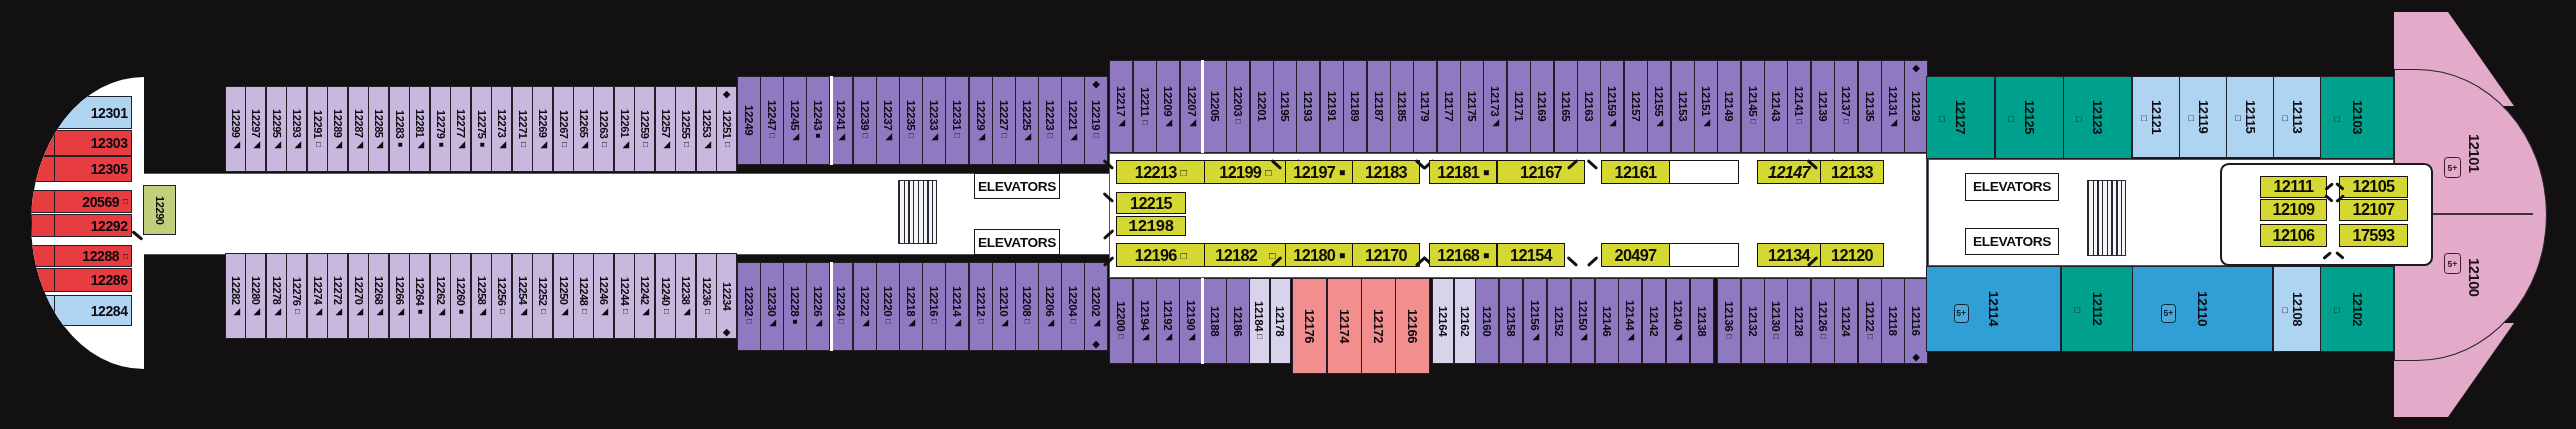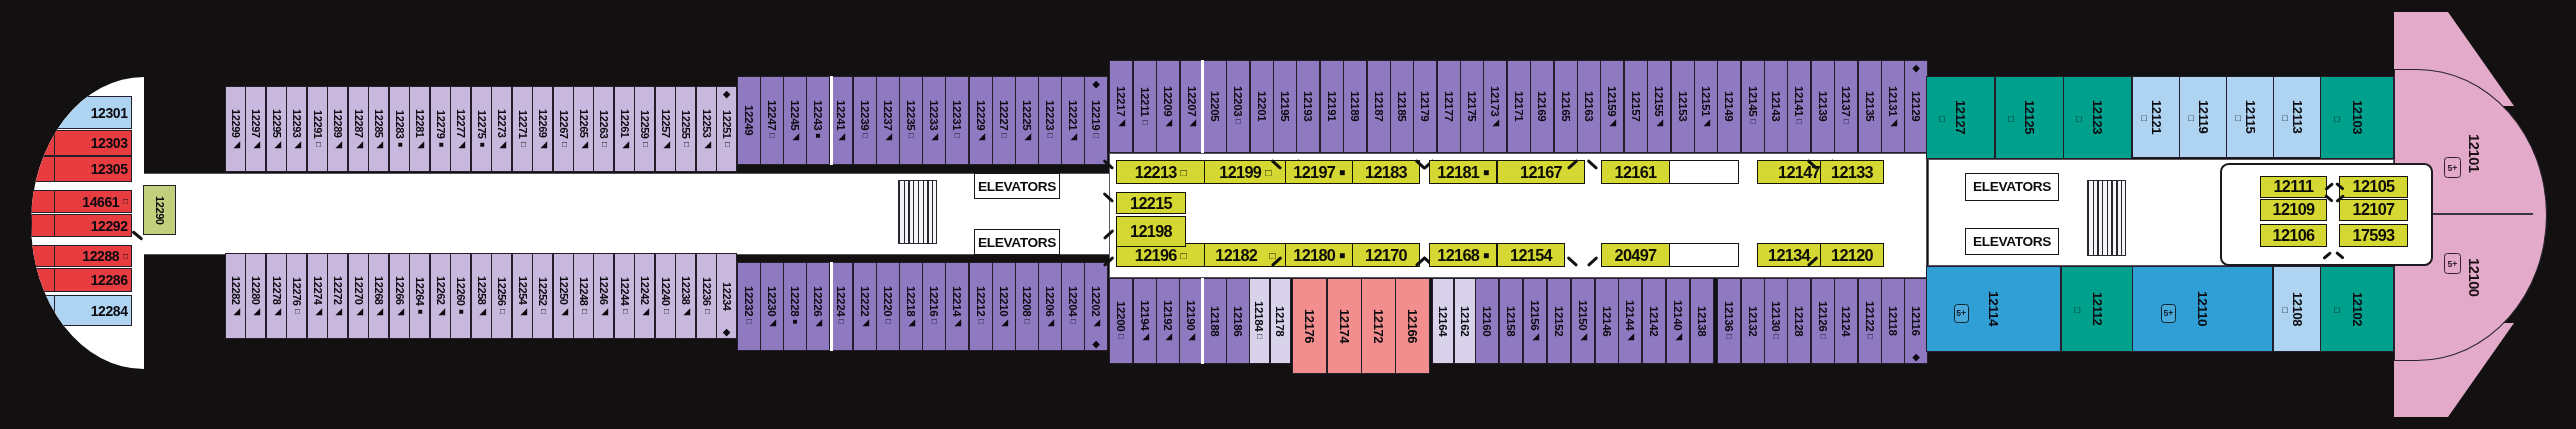--- a/index.html
+++ b/index.html
@@ -72,21 +72,21 @@
       </div>
       <div class="sstrip" style="top: 79px; height: 26px; width: 101px; background: rgb(231, 61, 65);">
         <span class="balc"></span>
         <span class="slab">
           <span>12305</span>
         </span>
       </div>
       <div class="sstrip" style="top: 113px; height: 23px; width: 101px; background: rgb(231, 61, 65);">
         <span class="balc"></span>
         <span class="slab">
-          <span>14661</span>
+          <span>20569</span>
           <span class="mk" style="margin-left: 2.6px;"> □</span>
         </span>
       </div>
       <div class="sstrip" style="top: 137px; height: 23px; width: 101px; background: rgb(231, 61, 65);">
         <span class="balc"></span>
         <span class="slab">
           <span>12292</span>
         </span>
       </div>
       <div class="sstrip" style="top: 168px; height: 22px; width: 101px; background: rgb(231, 61, 65);">
@@ -650,21 +650,21 @@
     </div>
     <div class="ptr" style="left: 1414px; top: 163px; transform: rotate(42deg);"></div>
     <div class="ibox" style="left: 1497px; top: 160px; width: 88px; height: 24px;">
       <span>12167</span>
     </div>
     <div class="ptr" style="left: 1566px; top: 163px; transform: rotate(-42deg);"></div>
     <div class="ibox" style="left: 1601px; top: 160px; width: 69px; height: 24px;">
       <span>12161</span>
     </div>
     <div class="ptr" style="left: 1586px; top: 163px; transform: rotate(42deg);"></div>
-    <div class="ibox" style="left: 1757px; top: 160px; width: 84px; height: 24px;">
+    <div class="ibox" style="left: 1757px; top: 160px; width: 64px; height: 24px; font-style: italic;">
       <span>12147</span>
     </div>
     <div class="ptr" style="left: 1822px; top: 163px; transform: rotate(-42deg);"></div>
     <div class="ibox" style="left: 1820px; top: 160px; width: 64px; height: 24px;">
       <span>12133</span>
     </div>
     <div class="ptr" style="left: 1806px; top: 163px; transform: rotate(42deg);"></div>
     <div class="blankbox" style="left: 1669px; top: 160px; width: 70px; height: 24px;"></div>
     <div class="ibox" style="left: 1116px; top: 243px; width: 89px; height: 24px;">
       <span>12196</span>
@@ -704,21 +704,21 @@
     <div class="ptr" style="left: 1822px; top: 260px; transform: rotate(42deg);"></div>
     <div class="ibox" style="left: 1820px; top: 243px; width: 64px; height: 24px;">
       <span>12120</span>
     </div>
     <div class="ptr" style="left: 1806px; top: 260px; transform: rotate(-42deg);"></div>
     <div class="blankbox" style="left: 1669px; top: 243px; width: 70px; height: 24px;"></div>
     <div class="ibox" style="left: 1116px; top: 192px; width: 70px; height: 22px;">
       <span>12215</span>
     </div>
     <div class="ptr" style="left: 1102px; top: 196px; transform: rotate(42deg);"></div>
-    <div class="ibox" style="left: 1116px; top: 216px; width: 70px; height: 31px;">
+    <div class="ibox" style="left: 1116px; top: 216px; width: 70px; height: 20px; font-family: Liberation Mono, monospace;">
       <span>12198</span>
     </div>
     <div class="ptr" style="left: 1102px; top: 233px; transform: rotate(-42deg);"></div>
     <div class="white" style="left: 2220px; top: 163px; width: 213px; height: 103px; border-radius: 8.6px; border: 2.1px solid rgb(28, 25, 32);"></div>
     <div class="ibox" style="left: 2260px; top: 176px; width: 67px; height: 21.5px;">
       <span>12111</span>
     </div>
     <div class="ibox" style="left: 2260px; top: 199px; width: 67px; height: 21.5px;">
       <span>12109</span>
     </div>

